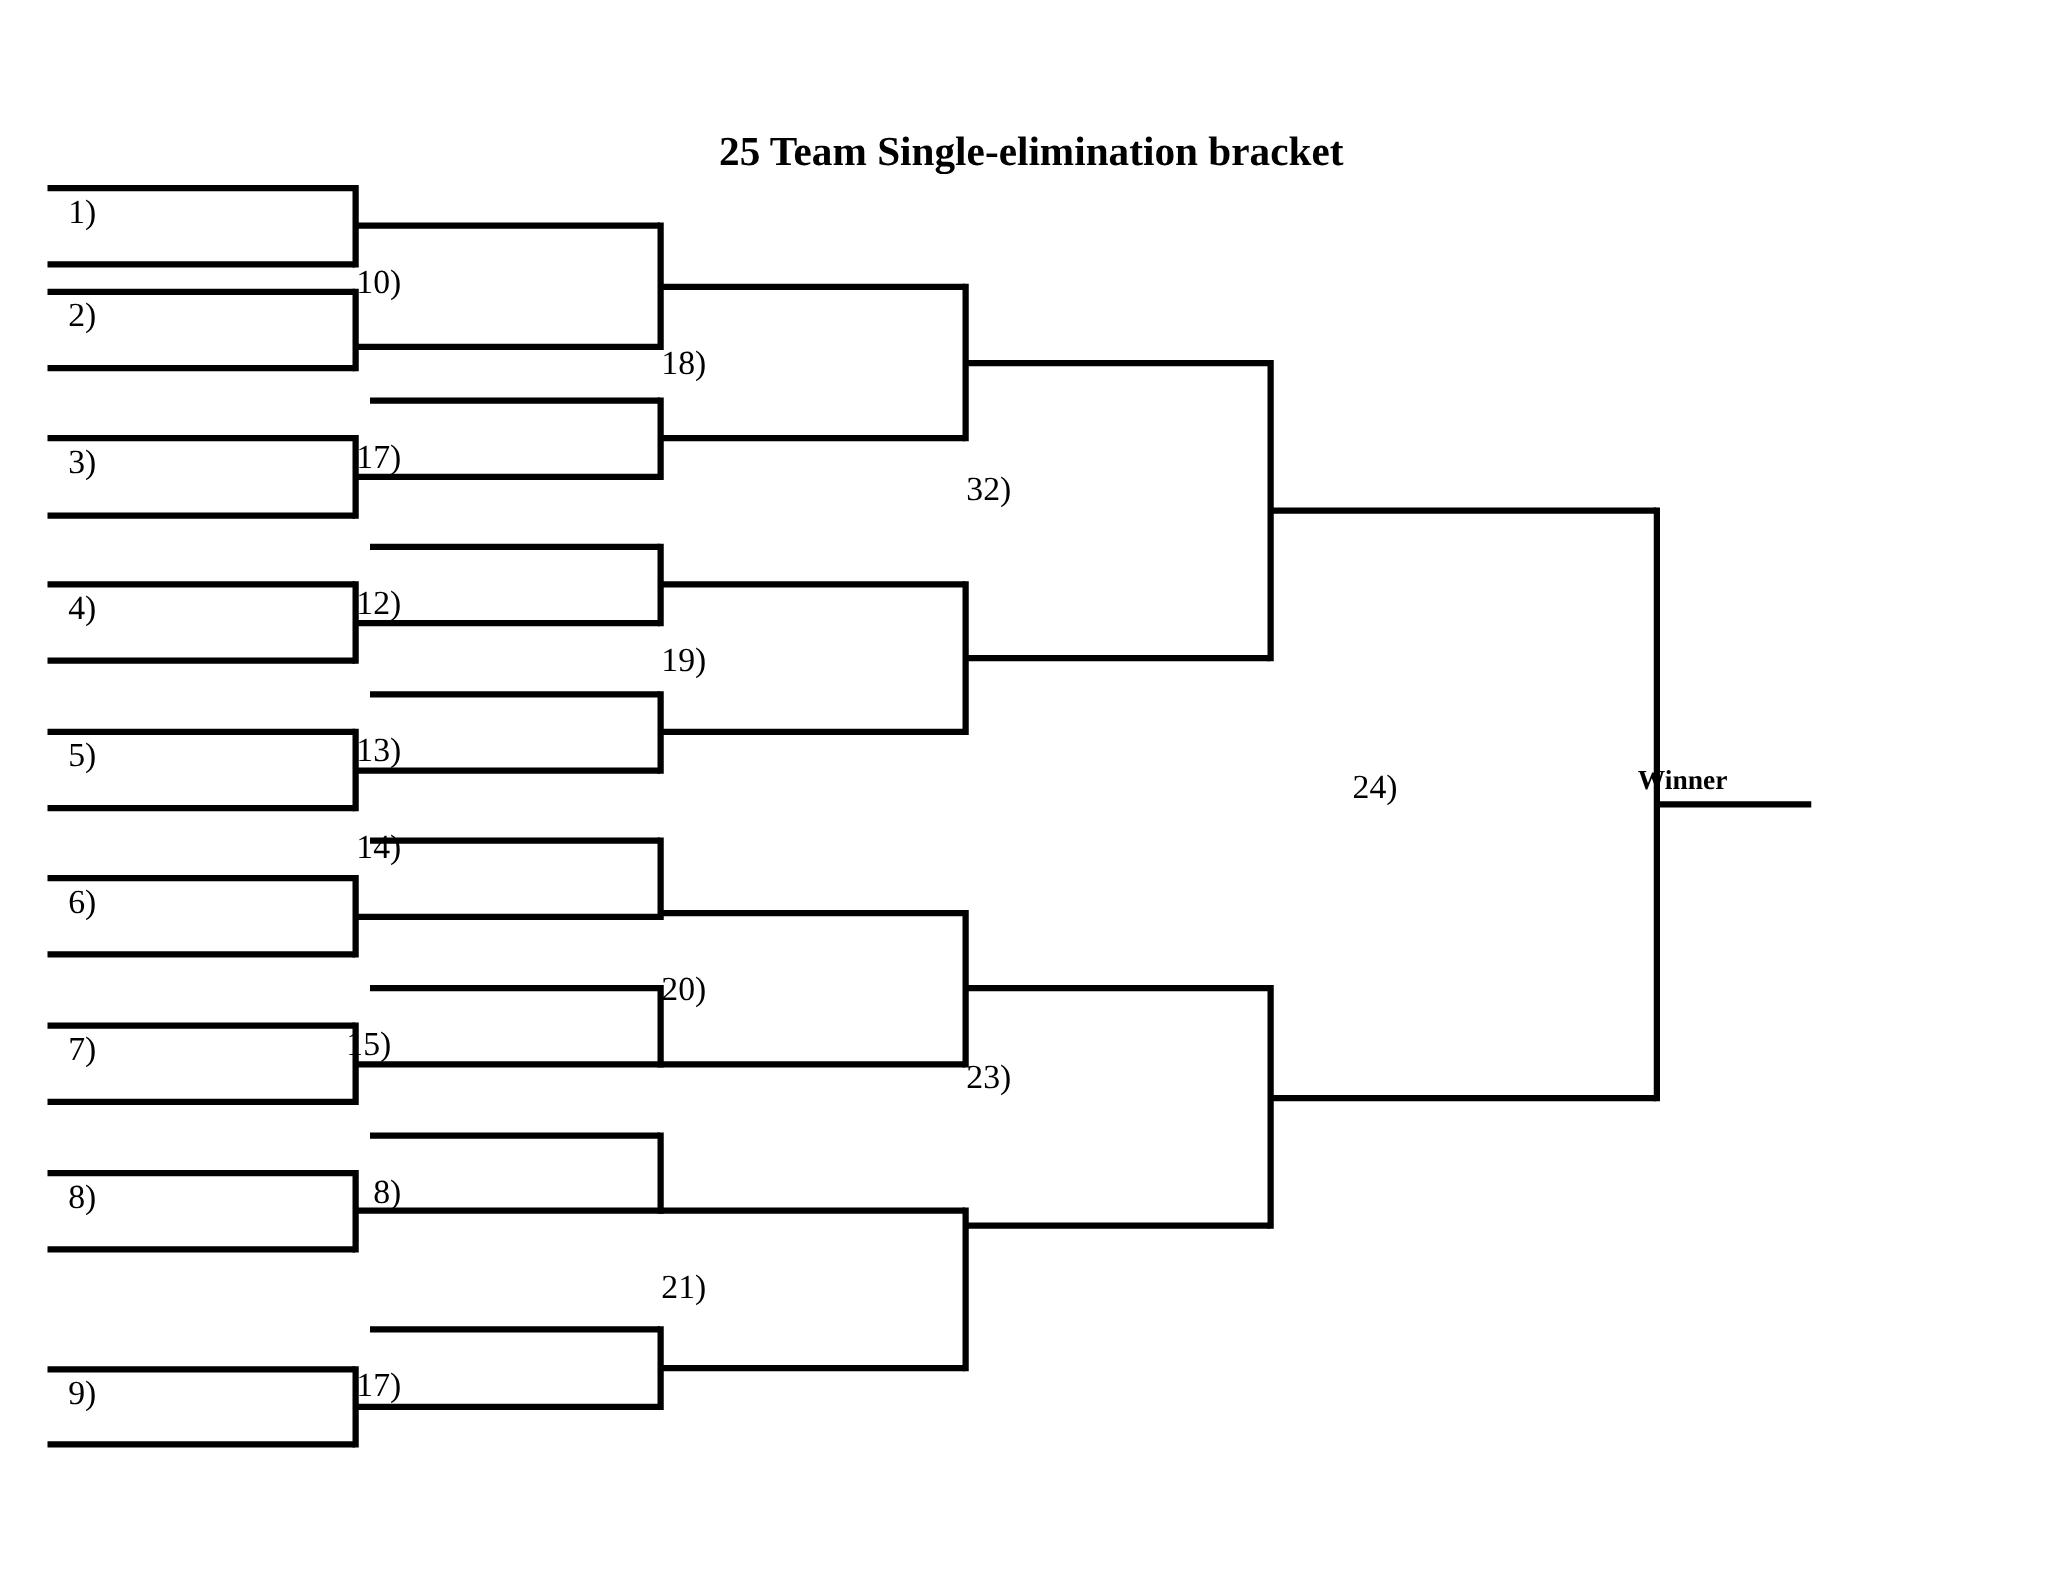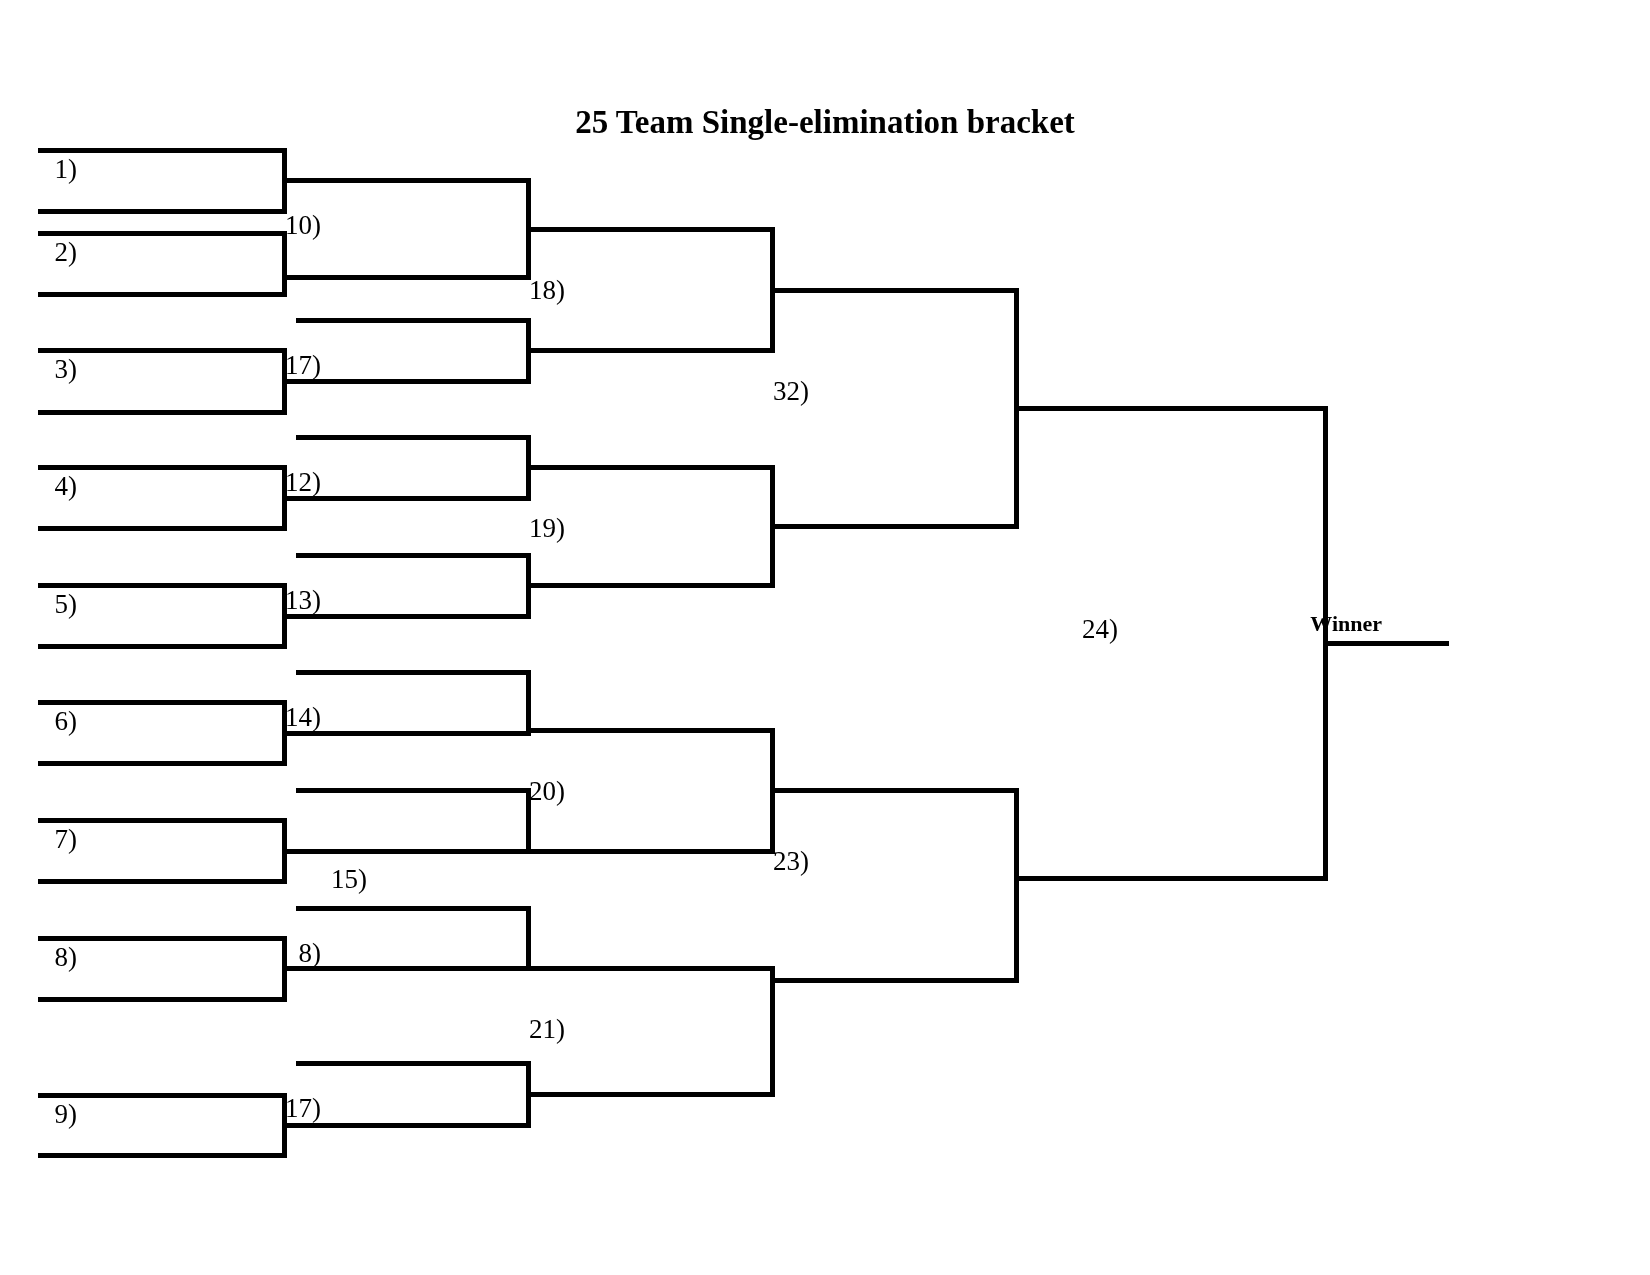--- a/index.html
+++ b/index.html
@@ -114,22 +114,22 @@
       <div class="mlabel" style="right: 1372px; top: 473px;">4)</div>
       <div class="mlabel" style="right: 1372px; top: 591px;">5)</div>
       <div class="mlabel" style="right: 1372px; top: 708px;">6)</div>
       <div class="mlabel" style="right: 1372px; top: 826px;">7)</div>
       <div class="mlabel" style="right: 1372px; top: 944px;">8)</div>
       <div class="mlabel" style="right: 1372px; top: 1101px;">9)</div>
       <div class="mlabel" style="right: 1128px; top: 212px;">10)</div>
       <div class="mlabel" style="right: 1128px; top: 352px;">17)</div>
       <div class="mlabel" style="right: 1128px; top: 469px; text-align: right;">12)</div>
       <div class="mlabel" style="right: 1128px; top: 587px;">13)</div>
-      <div class="mlabel" style="right: 1128px; top: 704px;">14)</div>
-      <div class="mlabel" style="right: 1082px; top: 822px; margin-top: 44px;">15)</div>
+      <div class="mlabel" style="right: 1128px; top: 664px;">14)</div>
+      <div class="mlabel" style="right: 1136px; top: 822px;">15)</div>
       <div class="mlabel" style="right: 1128px; top: 940px;">8)</div>
       <div class="mlabel" style="right: 1128px; top: 1095px;">17)</div>
       <div class="mlabel" style="right: 884px; top: 277px;">18)</div>
       <div class="mlabel" style="right: 884px; top: 515px;">19)</div>
       <div class="mlabel" style="right: 884px; top: 778px;">20)</div>
       <div class="mlabel" style="right: 884px; top: 1016px;">21)</div>
       <div class="mlabel" style="right: 640px; top: 378px;">32)</div>
       <div class="mlabel" style="right: 640px; top: 848px;">23)</div>
       <div class="mlabel" style="right: 331px; top: 616px;">24)</div>
     </div>

